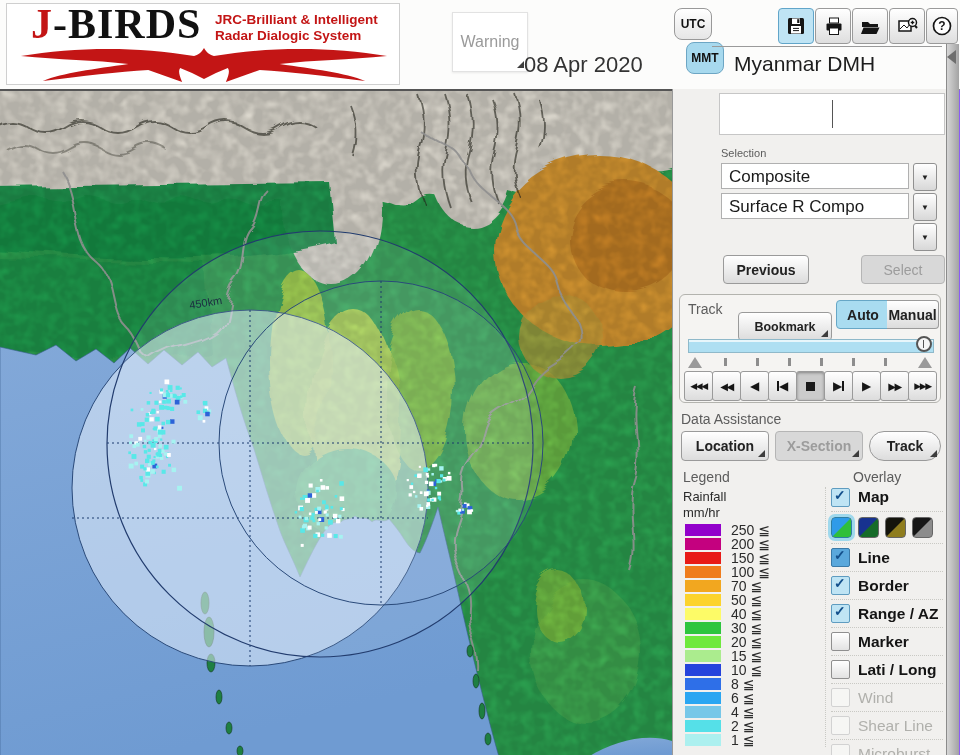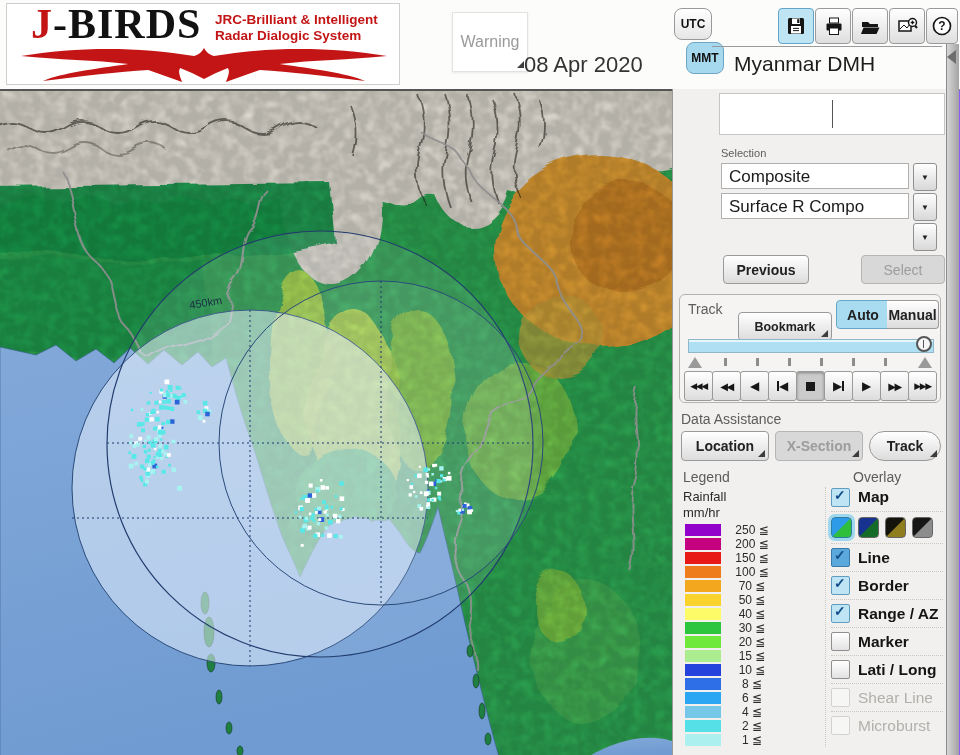--- a/index.html
+++ b/index.html
@@ -70,21 +70,21 @@
   #xsec-btn{position:absolute;left:102px;top:342px;width:86px;height:28px;}
   #track-btn{position:absolute;left:196px;top:342px;width:70px;height:28px;border-radius:15px;}
 
   #legend-label{position:absolute;left:10px;top:380px;font-size:14px;}
   #overlay-label{position:absolute;left:180px;top:380px;font-size:14px;}
   #legend-block{position:absolute;left:10px;top:400px;width:138px;}
   #legend-title1,#legend-title2{font-size:13px;color:#2b2b2b;line-height:16px;}
   #legend-scale{margin-top:3px;}
   .lg-row{height:12px;margin-bottom:2px;display:flex;align-items:center;}
   .lg-sw{width:36px;height:12px;margin-left:2px;}
-  .lg-val{width:42px;text-align:center;font-size:12px;color:#2b2b2b;margin-left:10px;white-space:nowrap;}
+  .lg-val{width:42px;text-align:left;font-size:14px;color:#2b2b2b;margin-left:10px;white-space:nowrap;}
   #lg-div{position:absolute;left:152px;top:398px;height:260px;border-left:1px dotted #c9c9c4;}
 
   #overlay-list{position:absolute;left:158px;top:394px;width:112px;}
   .ov-row{display:flex;align-items:center;height:27px;border-top:1px dotted #c9c9c4;}
   .ov-row:first-child{border-top:none;height:28px;}
   .cb{width:17px;height:17px;border:1px solid #8f8f8f;border-radius:2px;background:linear-gradient(#fff,#e2e2e2);margin-right:8px;position:relative;flex:none;}
   .cb.checked{background:#bfe4f4;border-color:#5f9cc0;}
   .cb.checked.dark{background:#5aa8dc;border-color:#3a7aa8;}
   .cb.dis{background:#f6f6f4;border-color:#d2d2d2;}
   .cb .mk{position:absolute;left:2px;top:-2px;font-size:14px;font-weight:bold;color:#14508c;}
@@ -725,20 +725,24 @@
         <div class="ov-row">
           <div class="cb"></div>
           <span class="ov-lbl">Marker</span>
         </div>
         <div class="ov-row">
           <div class="cb"></div>
           <span class="ov-lbl">Lati / Long</span>
         </div>
         <div class="ov-row">
           <div class="cb dis"></div>
+          <span class="ov-lbl dis">Wind</span>
+        </div>
+        <div class="ov-row">
+          <div class="cb dis"></div>
           <span class="ov-lbl dis">Shear Line</span>
         </div>
         <div class="ov-row">
           <div class="cb dis"></div>
           <span class="ov-lbl dis">Microburst</span>
         </div>
       </div>
   </div>
 
   <div id="strip"></div>

